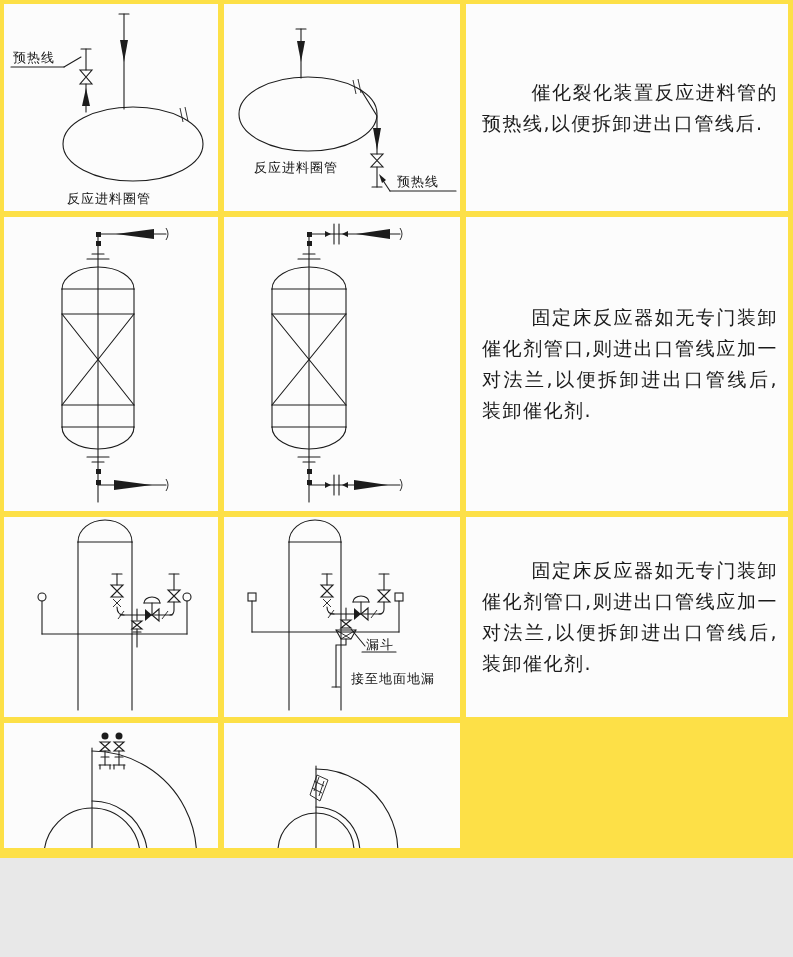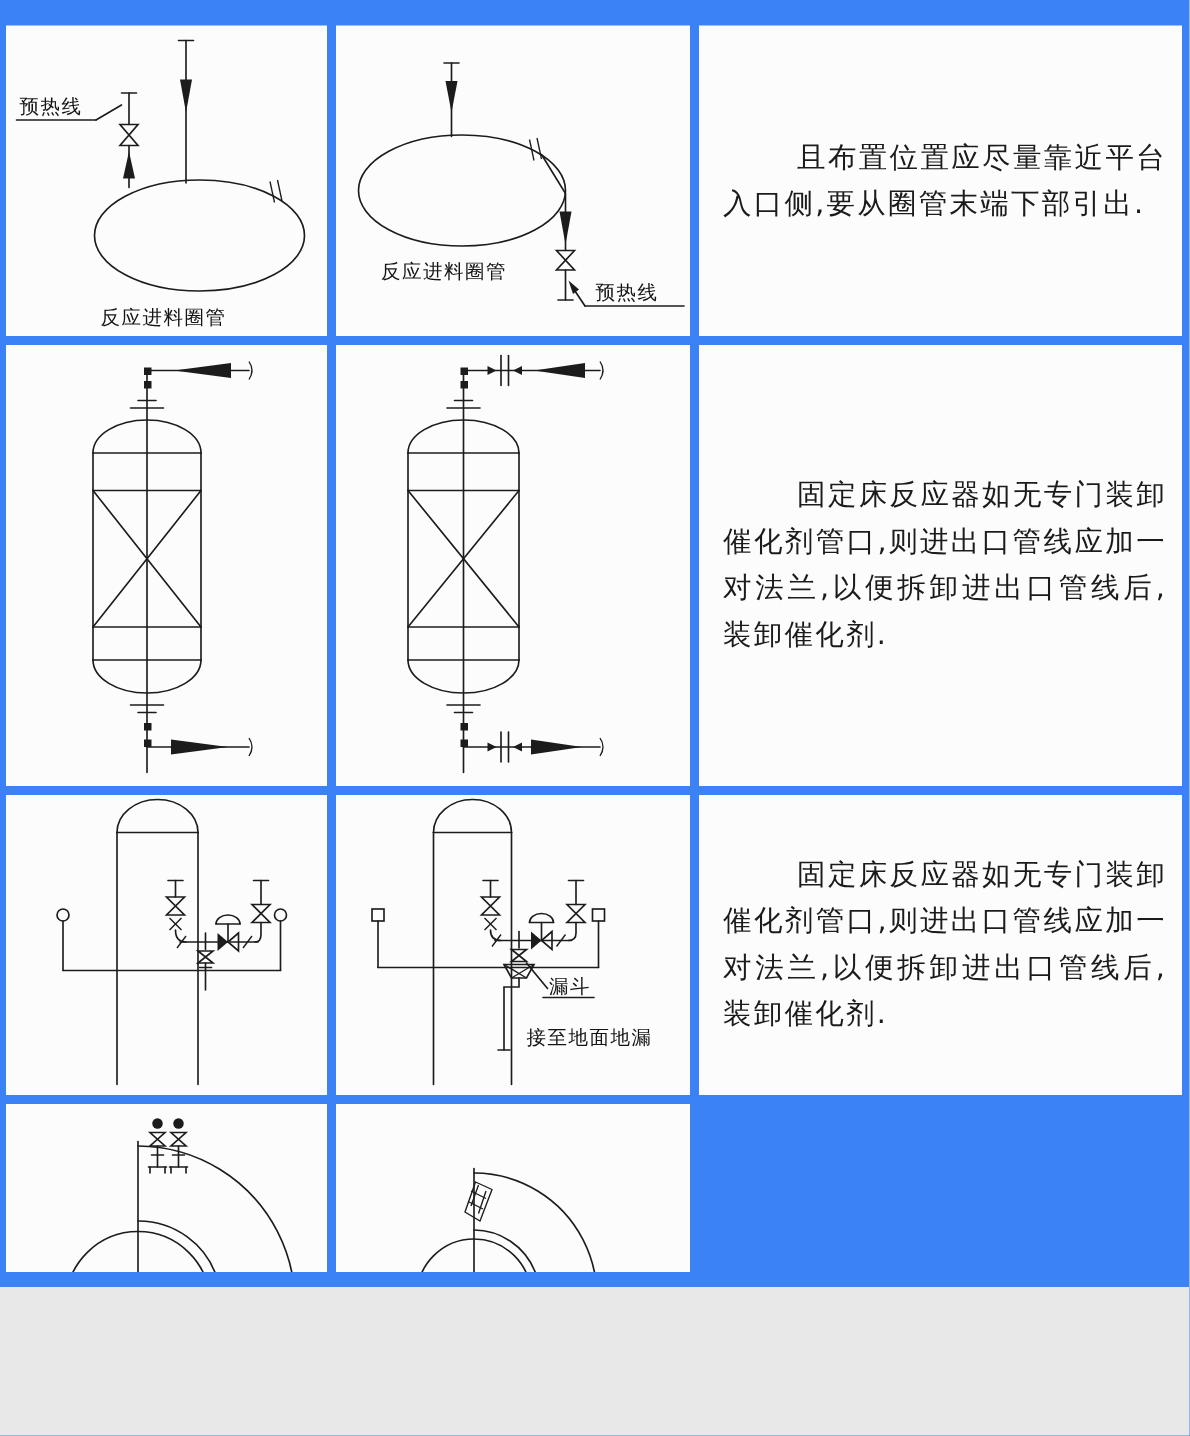--- a/index.html
+++ b/index.html
@@ -1,21 +1,21 @@
 <!DOCTYPE html>
 <html><head>
 <meta charset="utf-8">
 <style>
   html,body { margin:0; padding:0; background:#e8e8e8; }
   * { box-sizing:border-box; }
   .page {
     position:relative;
     width:793px; height:858px;
-    background:#3b82f6;
-    padding:17px 5px 10px 4px;
+    background:#fde047;
+    padding:4px 5px 10px 4px;
     font-family:"DejaVu Sans", sans-serif;
   }
   .grid {
     display:grid;
     width:100%; height:100%;
     grid-template-columns:214px 236px 1fr;
     grid-template-rows:207px 294px 200px 1fr;
     gap:6px;
   }
   .cell {
@@ -102,21 +102,21 @@
           <text x="173" y="182">预热线</text>
           <line class="ln" x1="166" y1="187" x2="232" y2="187"></line>
           <line class="ln" x1="166" y1="187" x2="158" y2="175"></line>
           <polygon class="fill" points="155,170 162,176 158,179"></polygon>
         </g>
         <text x="30" y="168">反应进料圈管</text>
       </svg>
     </div>
 
     <div class="cell textcell">
-      <p class="note">且布置位置应尽量靠近平台入口侧,要从圈管末端下部引出.</p>
+      <p class="note">催化裂化装置反应进料管的预热线,以便拆卸进出口管线后.</p>
     </div>
 
     <div class="cell">
       <svg width="214" height="294" viewBox="0 0 214 294">
         <g>
           <path class="ln" d="M58,72 A36,22 0 0 1 130,72"></path>
           <line class="ln" x1="58" y1="72" x2="58" y2="210"></line>
           <line class="ln" x1="130" y1="72" x2="130" y2="210"></line>
           <line class="ln" x1="58" y1="72" x2="130" y2="72"></line>
           <line class="ln" x1="58" y1="97" x2="130" y2="97"></line>

